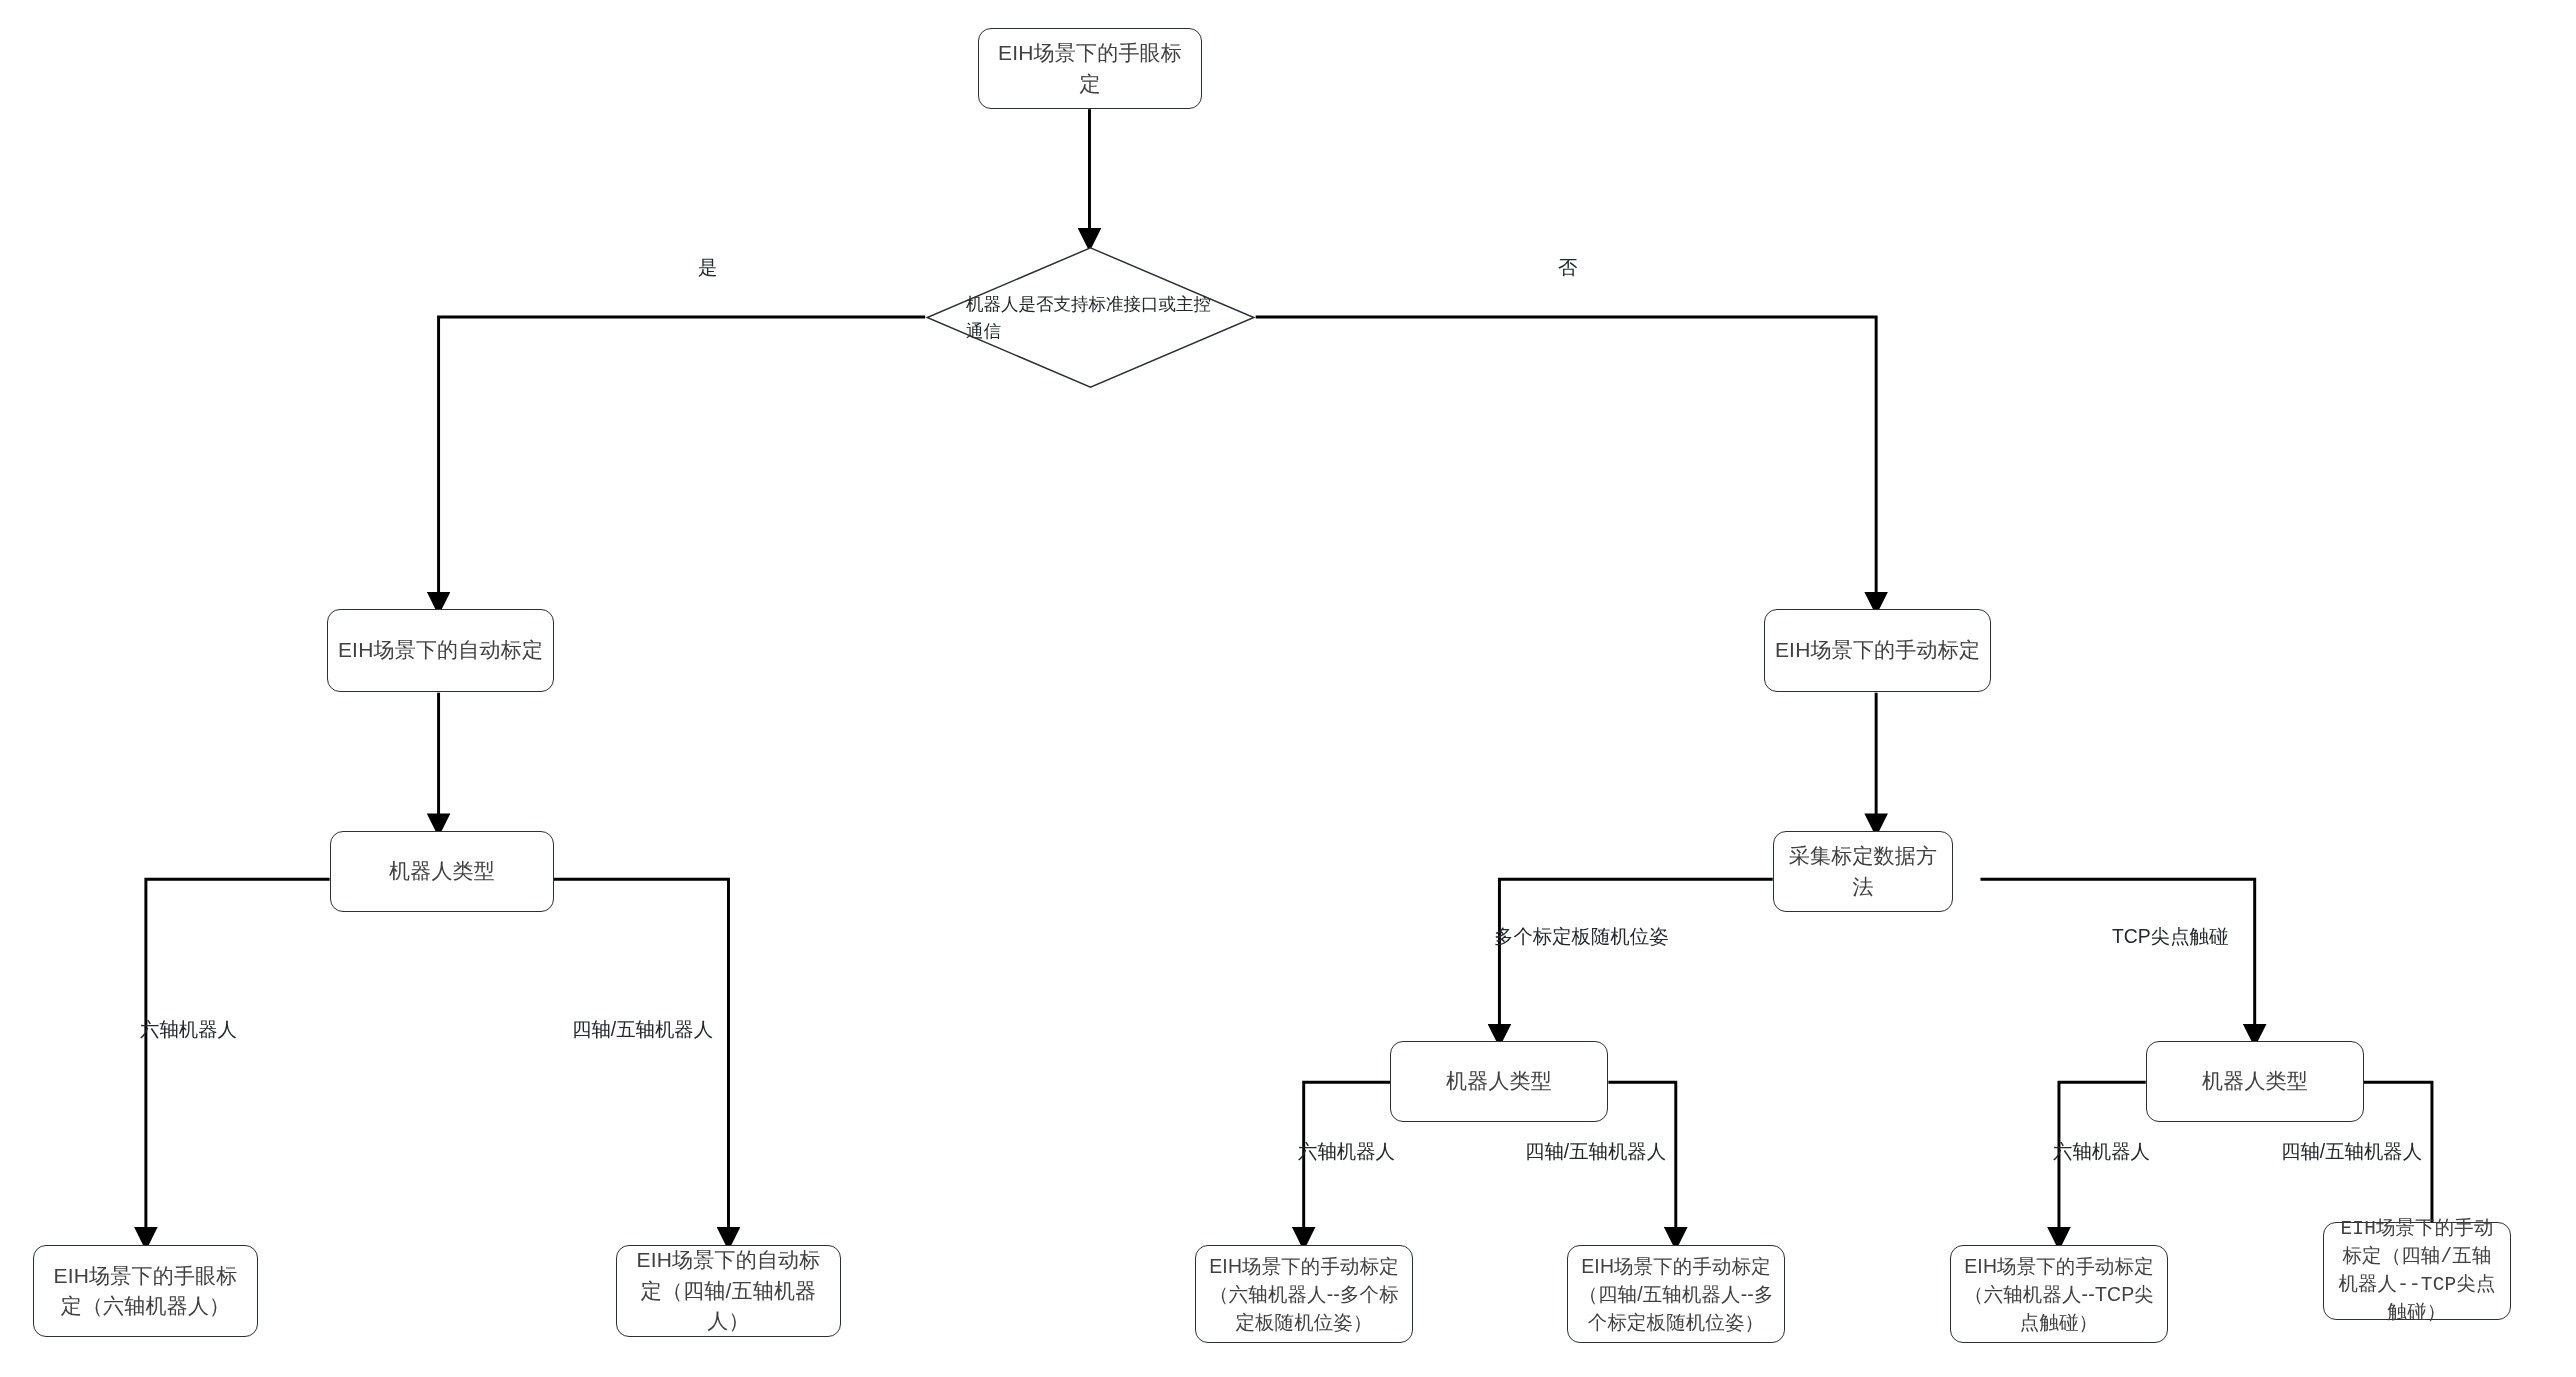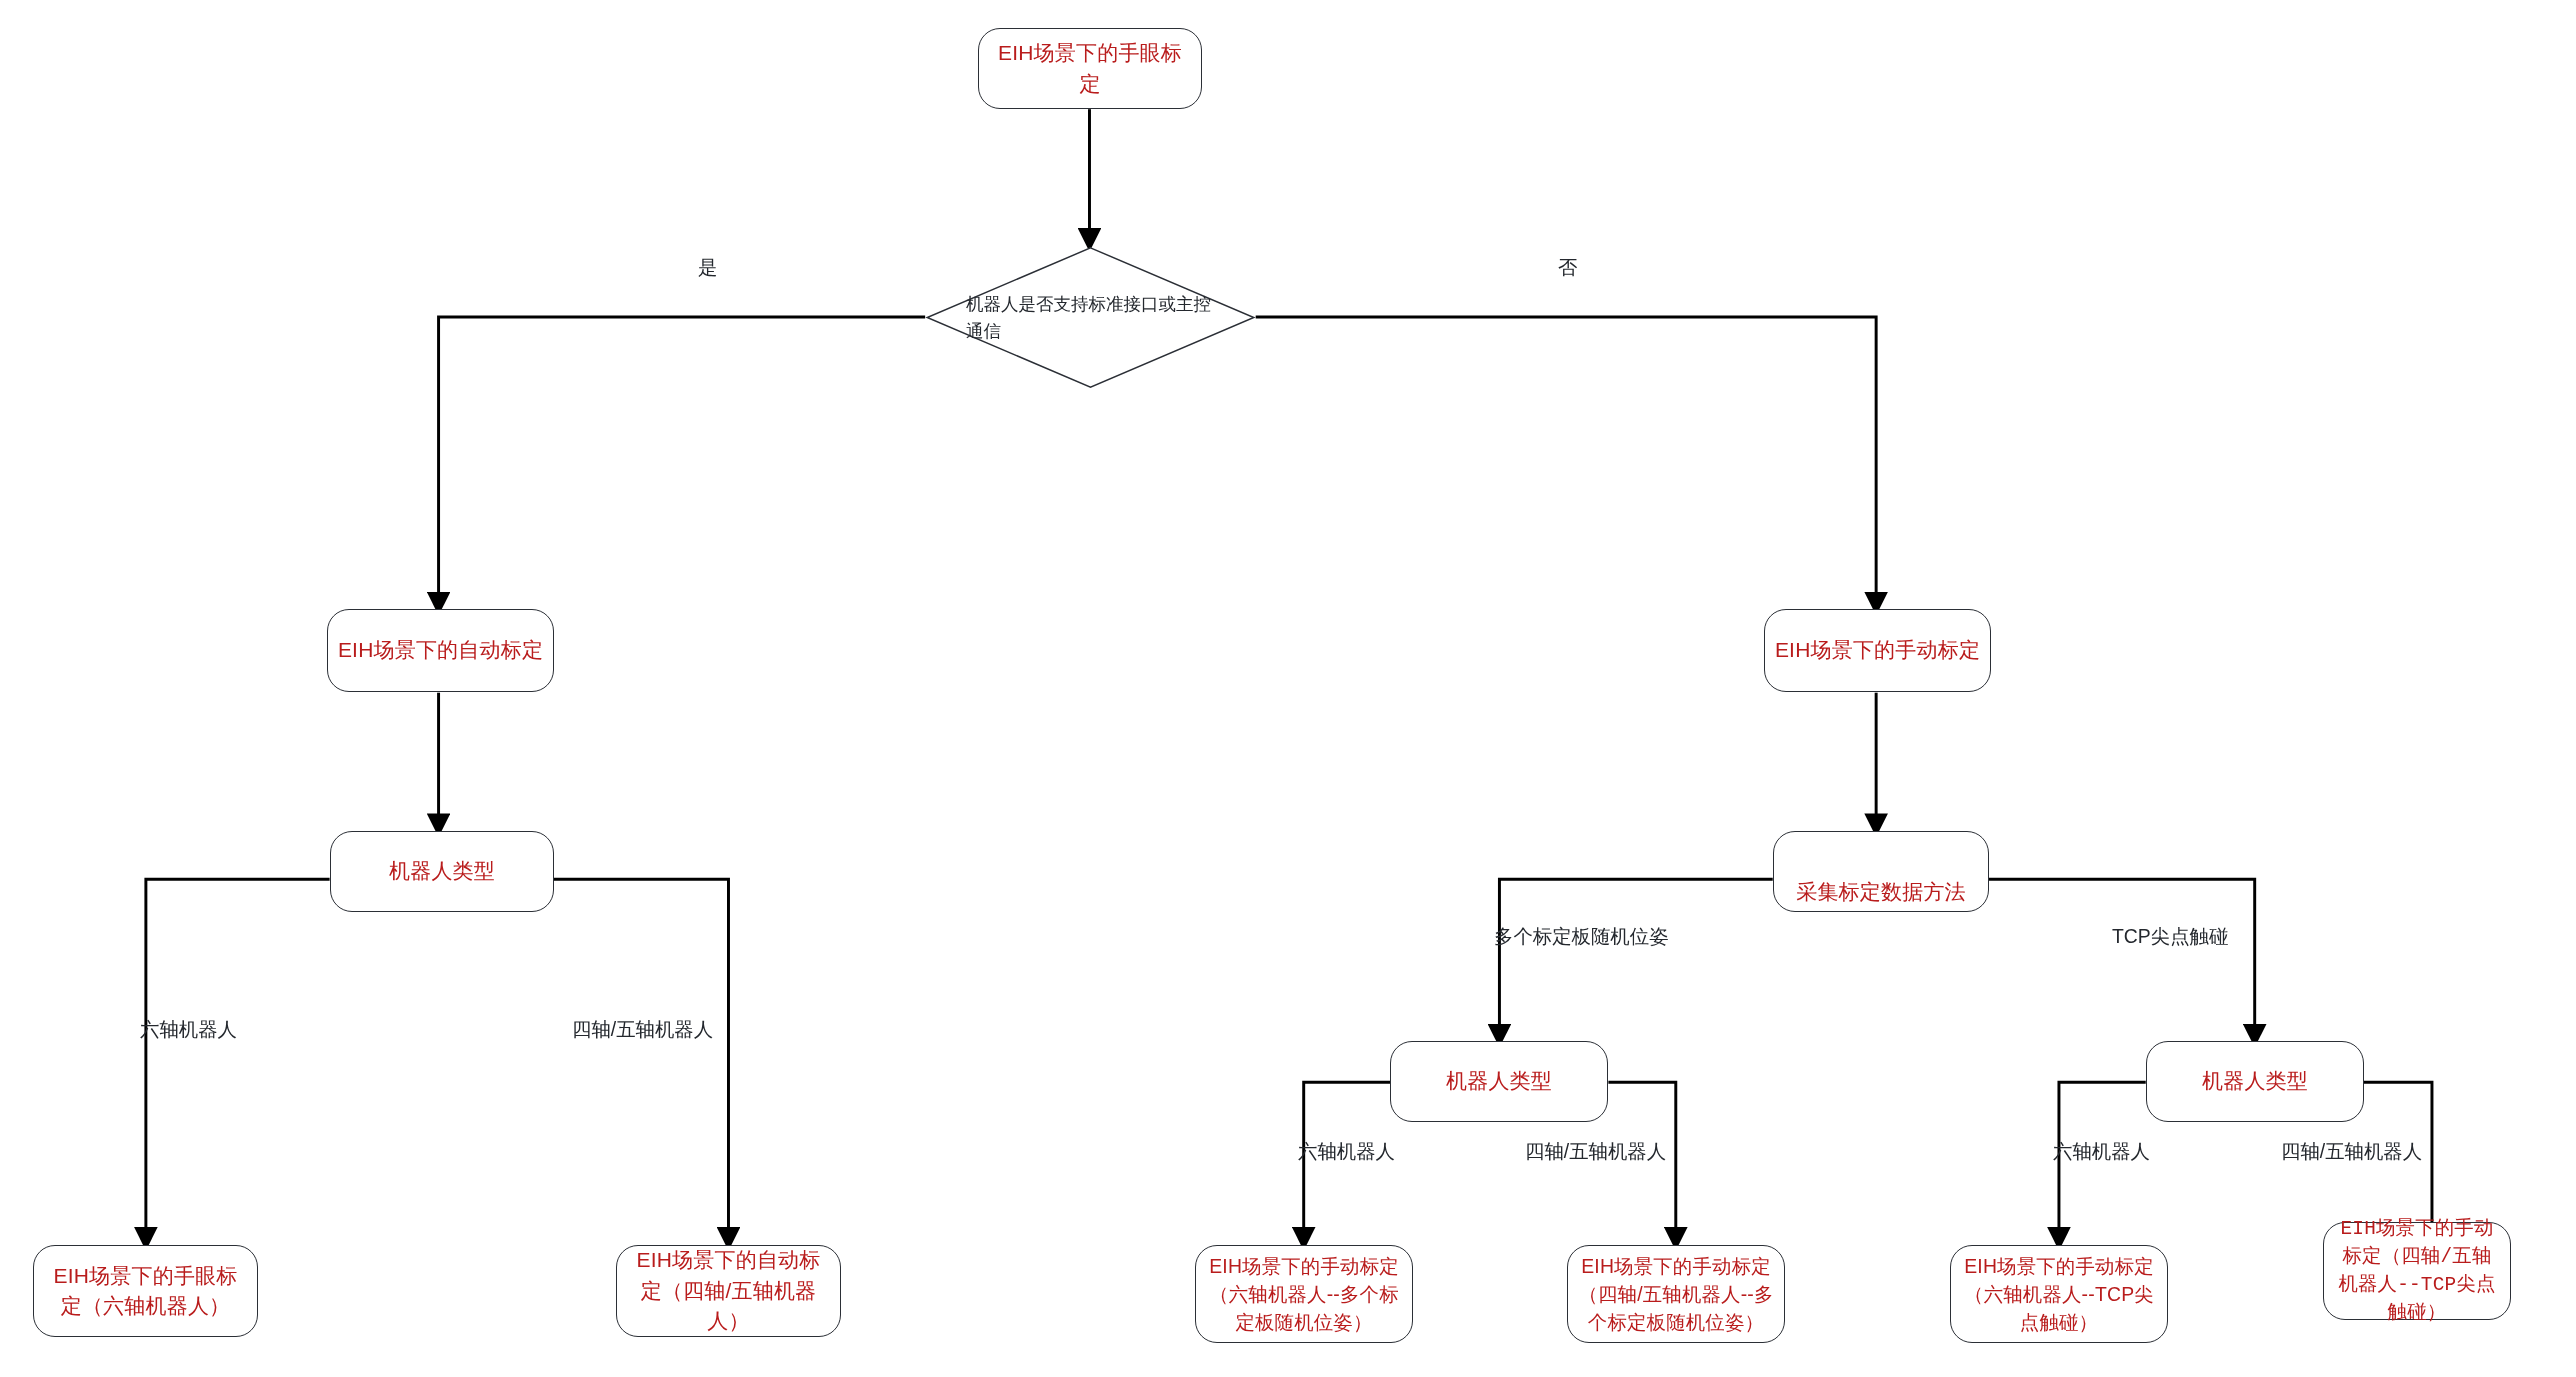--- a/index.html
+++ b/index.html
@@ -22,23 +22,23 @@
     left: 0;
     top: 0;
     width: 2576px;
     height: 1378px;
     pointer-events: none;
   }
   .node {
     position: absolute;
     box-sizing: border-box;
     border: 1.5px solid #2b2f36;
-    border-radius: 22px;
+    border-radius: 13px;
     background: #ffffff;
-    color: #b91c1c;
+    color: #404040;
     display: flex;
     align-items: center;
     justify-content: center;
     text-align: center;
     line-height: 1.45;
     padding: 3.7px 9.2px;
     font-size: 21px;
     letter-spacing: 0.2px;
     z-index: 2;
   }
@@ -125,21 +125,21 @@
   </div>
 
   <div class="node" style="left:1764px; top:609px; width:227px; height:83px;">
     <span>EIH场景下的手动标定</span>
   </div>
 
   <div class="node" style="left:330px; top:831px; width:224px; height:81px;">
     <span>机器人类型</span>
   </div>
 
-  <div class="node" style="left:1773px; top:831px; width:216px; height:81px;align-items:flex-end;">
+  <div class="node" style="left:1773px; top:831px; width:180px; height:81px;">
     <span>采集标定数据方法</span>
   </div>
 
   <div class="node" style="left:1390px; top:1041px; width:218px; height:81px;">
     <span>机器人类型</span>
   </div>
 
   <div class="node" style="left:2146px; top:1041px; width:218px; height:81px;">
     <span>机器人类型</span>
   </div>

